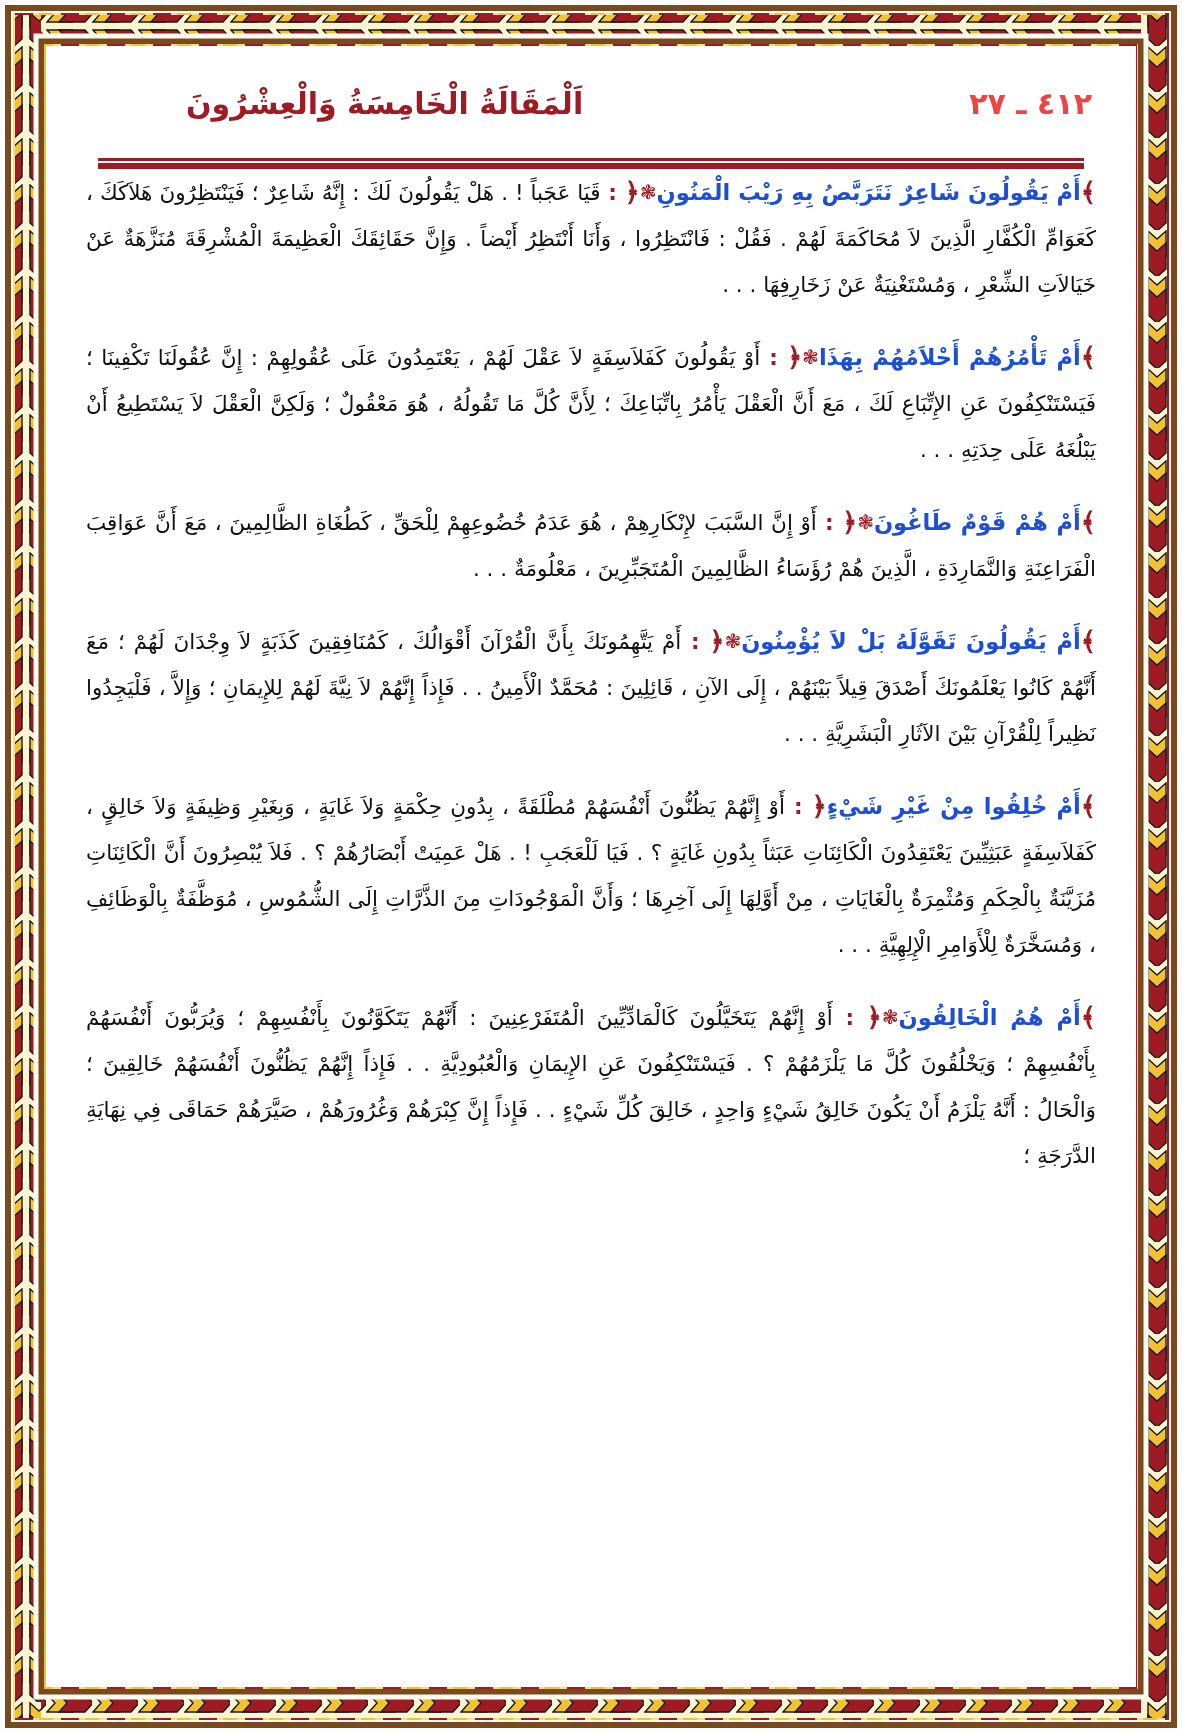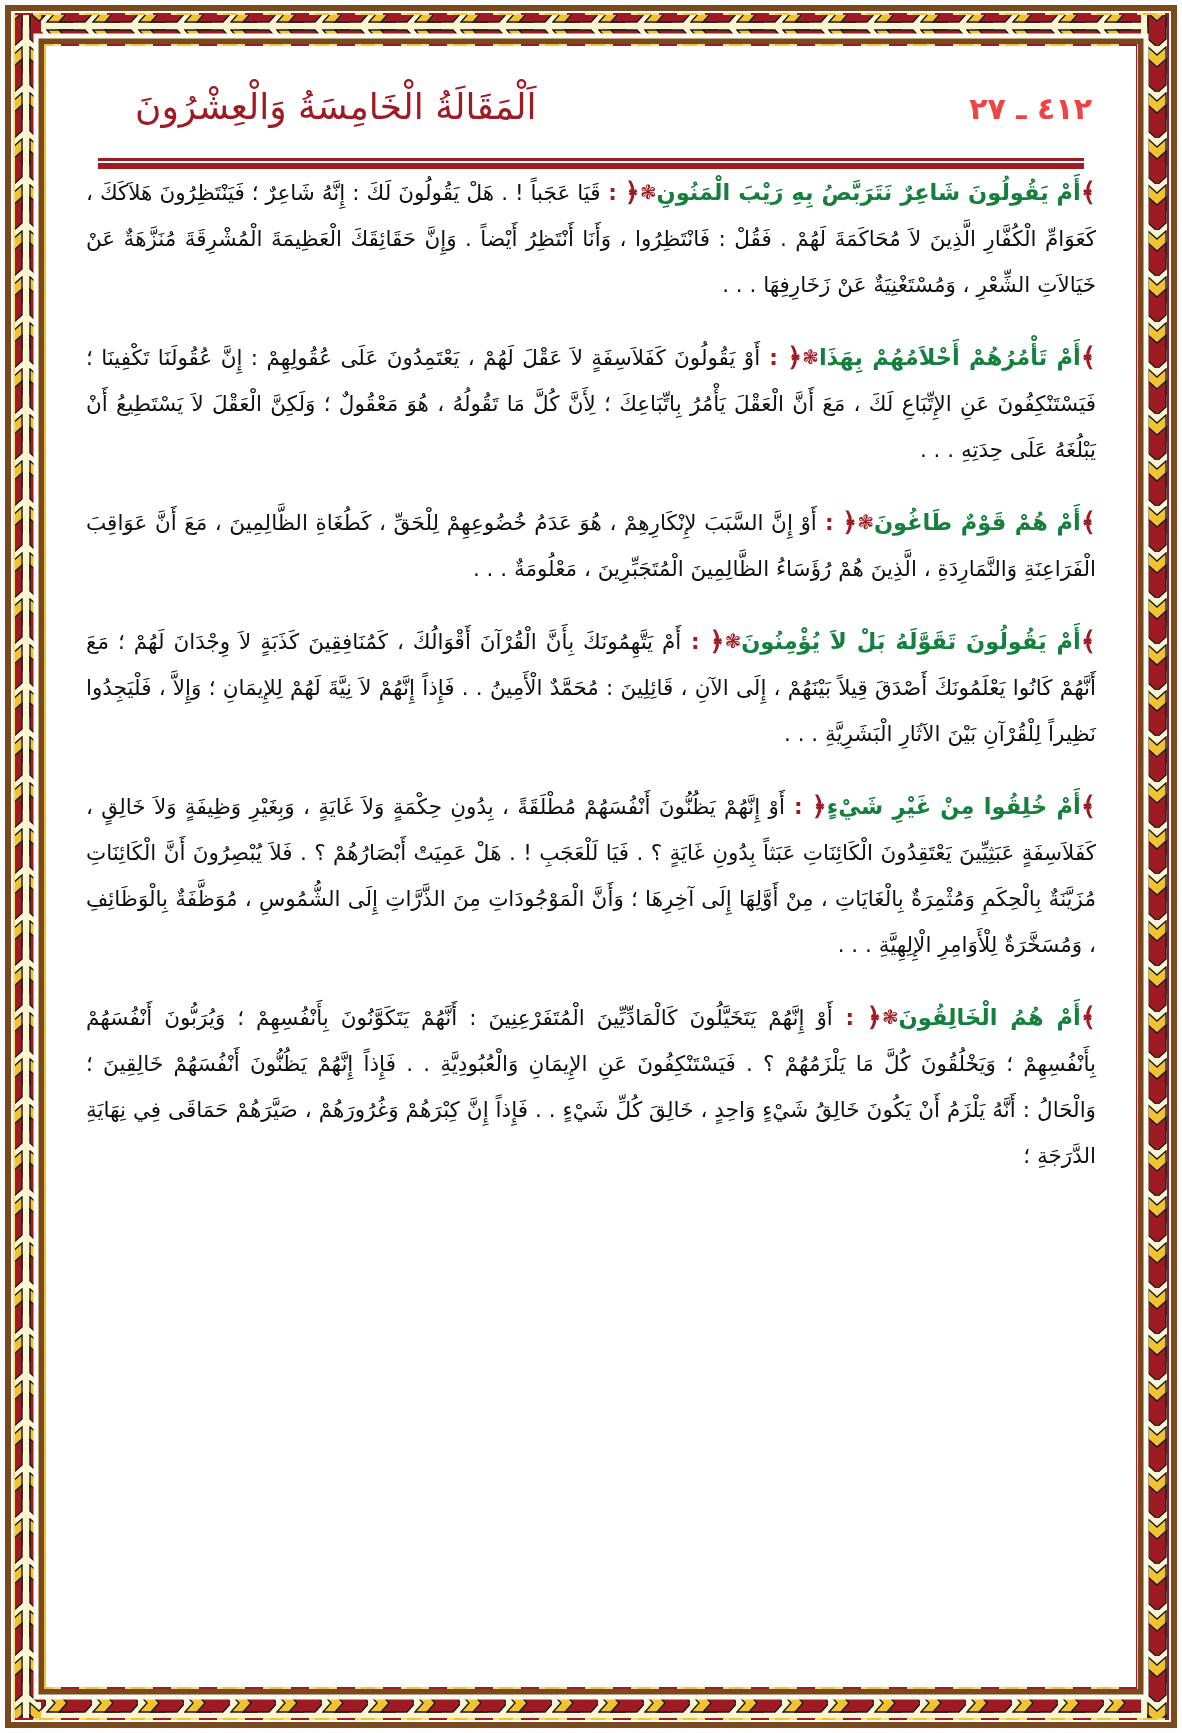--- a/index.html
+++ b/index.html
@@ -76,24 +76,24 @@
     color:#ef4444;
     font-family:"DejaVu Sans","Liberation Sans",sans-serif;
     font-size:30px;
     font-weight:bold;
     letter-spacing:1px;
     white-space:nowrap;
   }
   .chapter-title{
     color:#9e1b23;
     font-family:"DejaVu Sans","Liberation Sans",sans-serif;
-    font-size:36px;
-    font-weight:normal;
+    font-size:30px;
+    font-weight:bold;
     white-space:nowrap;
-    margin-left:45px;
+    margin-left:96px;
   }
   .rule-double{
     margin:10px 18px 0 18px;
     height:11px;
   }
   .rule-double .r1{height:3px;background:#9e1b23;}
   .rule-double .r2{height:2px;background:#ffffff;}
   .rule-double .r3{height:6px;background:#9e1b23;}
 
   
@@ -107,21 +107,21 @@
     line-height:46px;
     padding:0 6px;
   }
   .para{
     margin:0 0 18px 0;
     text-indent:0;
   }
   .para.gap{margin-bottom:26px;}
 
   .ayah{
-    color:#15803d;
+    color:#1d4ed8;
     font-weight:bold;
     font-size:22.5px;
     white-space:normal;
   }
   .brk{
     color:#9e1b23;
     font-weight:bold;
     font-size:26px;
     vertical-align:-1px;
   }

